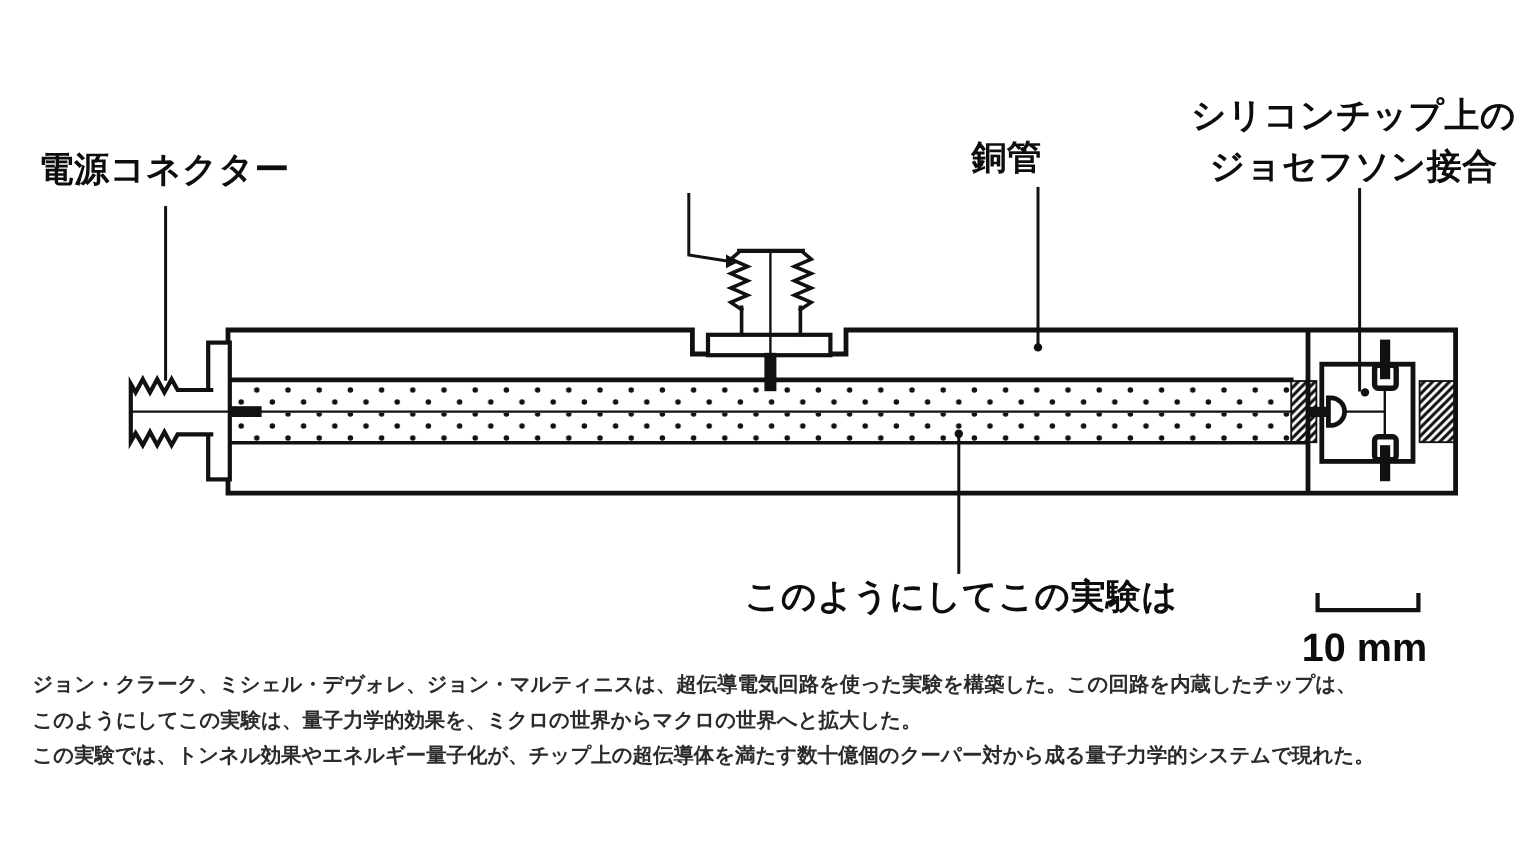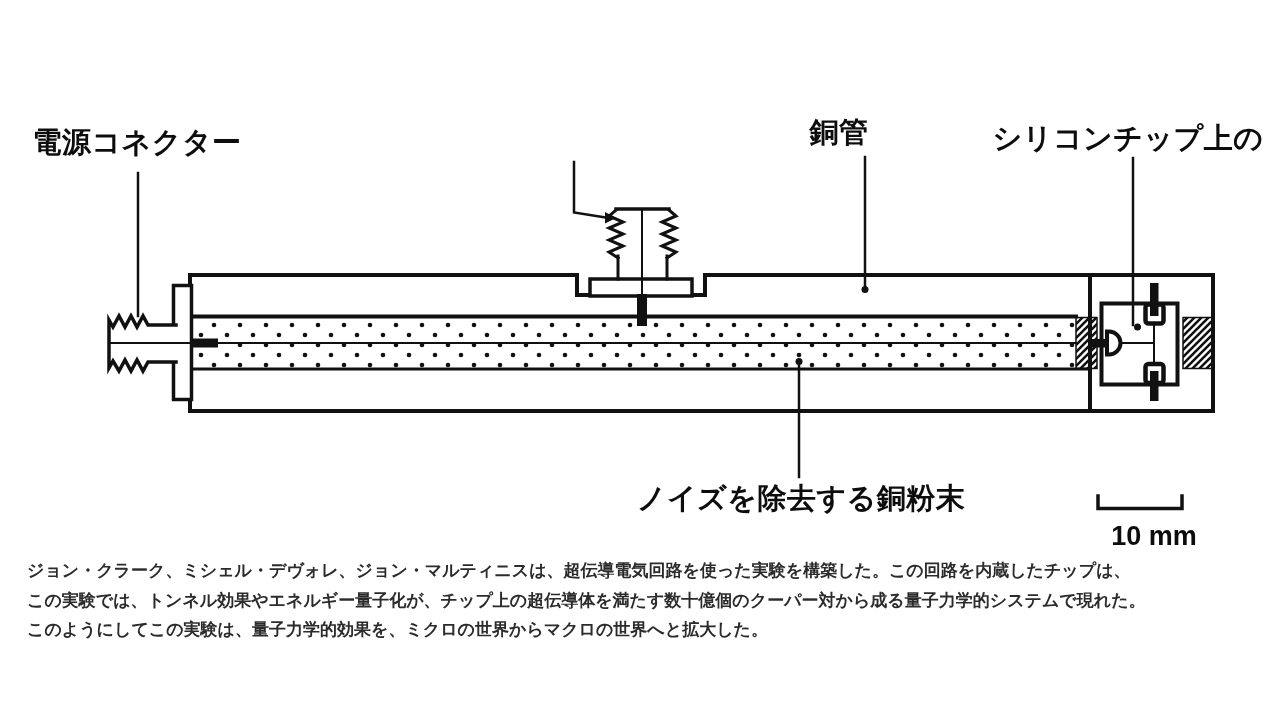--- a/index.html
+++ b/index.html
@@ -10,21 +10,21 @@
   #stage{position:absolute;inset:0;width:1280px;height:720px;}
   svg{position:absolute;left:0;top:0;}
   .lbl{
     position:absolute;transform:translateX(-50%);
     font-weight:700;font-size:29px;color:#0d0d0d;
     white-space:nowrap;letter-spacing:.5px;line-height:1.1;
   }
   .lbl-2line{text-align:center;line-height:42px;}
   .scale-lbl{
     position:absolute;transform:translateX(-50%);
-    font-weight:700;font-size:27px;color:#0d0d0d;white-space:nowrap;margin-left:17px;
+    font-weight:700;font-size:33px;color:#0d0d0d;white-space:nowrap;
   }
   .caption{
     position:absolute;left:27px;top:556px;width:1230px;
     font-size:17px;line-height:29.6px;color:#2b2b2b;font-weight:700;
     letter-spacing:0;
   }
   .caption div{white-space:nowrap;}
 </style>
 </head>
 <body>
@@ -114,27 +114,28 @@
       </g>
 
     </g>
   </svg>
 
   <div class="lbl" style="left:137px;top:127px;">電源コネクター</div>
 
 
   <div class="lbl" style="left:839px;top:117px;">銅管</div>
 
-  <div class="lbl lbl-2line" style="left:1128px;top:76px;margin-top:41px;">
+  <div class="lbl lbl-2line" style="left:1128px;top:76px;">
     <div>シリコンチップ上の</div>
+    <div>ジョセフソン接合</div>
   </div>
 
-  <div class="lbl" style="left:801px;top:483px;">ノイズを除去する銅粉末</div>
+  <div class="lbl" style="left:801px;top:483px;">このようにしてこの実験は</div>
 
   <div class="scale-lbl" style="left:1137px;top:521px;">10 mm</div>
 
   <div class="caption">
     <div>ジョン・クラーク、ミシェル・デヴォレ、ジョン・マルティニスは、超伝導電気回路を使った実験を構築した。この回路を内蔵したチップは、</div>
+    <div>このようにしてこの実験は、量子力学的効果を、ミクロの世界からマクロの世界へと拡大した。</div>
     <div>この実験では、トンネル効果やエネルギー量子化が、チップ上の超伝導体を満たす数十億個のクーパー対から成る量子力学的システムで現れた。</div>
-    <div>このようにしてこの実験は、量子力学的効果を、ミクロの世界からマクロの世界へと拡大した。</div>
   </div>
 
 </div>
 
 </body></html>

